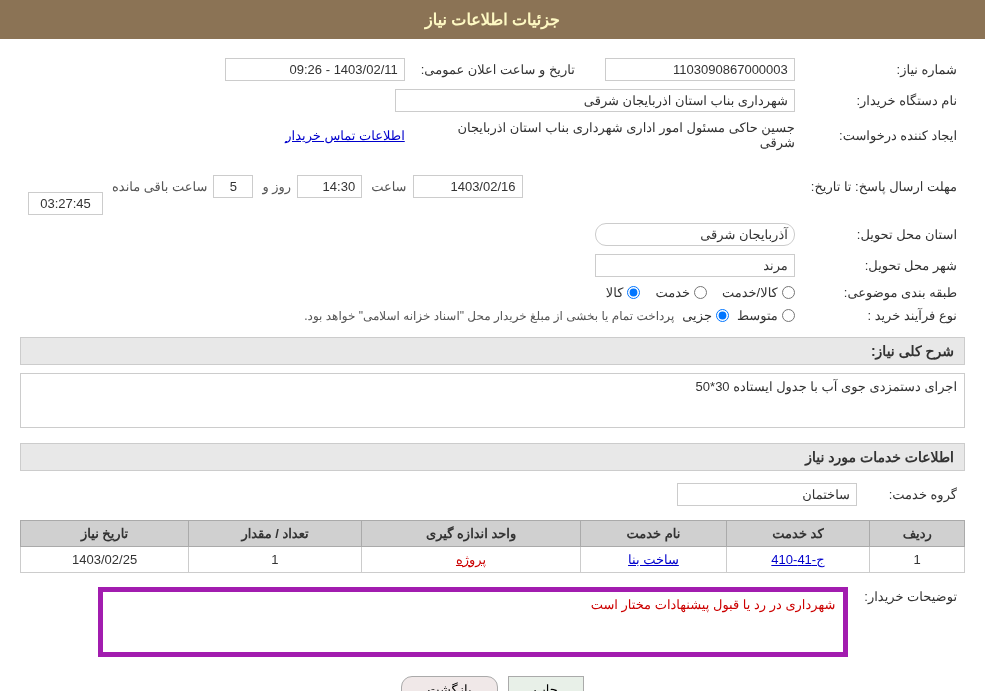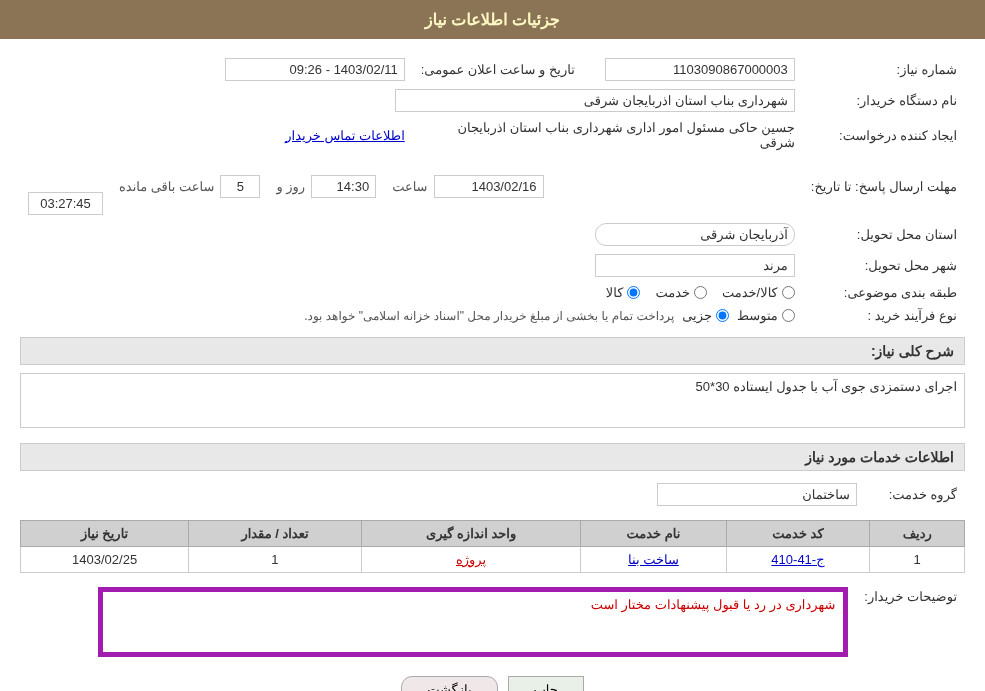--- a/index.html
+++ b/index.html
@@ -139,21 +139,21 @@
     }
     .btn-print {
       background: #e8f0e8;
     }
     .btn-back {
       background: #f0e8e8;
       border-radius: 11px;
     }
     .inline-label {
       color: #555;
-      margin-left: 10px;
+      margin-left: 3px;
       text-align: center;
     }
   </style>
 </head>
 <body>
 
 <div class="page-wrapper">
 
   <div class="header-bar">
     <span>جزئیات اطلاعات نیاز</span>
@@ -270,21 +270,21 @@
 
     <div class="section-title">
       <span>اطلاعات خدمات مورد نیاز</span>
     </div>
 
     <table class="info-table">
       <tbody>
           <tr>
         <td class="label-cell" style="width:100px;">گروه خدمت:</td>
         <td class="value-cell">
-          <span class="input-box" style="width:200px; display:inline-block;">ساختمان</span>
+          <span class="input-box" style="width:180px; display:inline-block;">ساختمان</span>
         </td>
       </tr>
     </tbody>
       </table>
 
     <table class="services-table">
       <thead>
         <tr>
           <th>ردیف</th>
           <th>کد خدمت</th>

